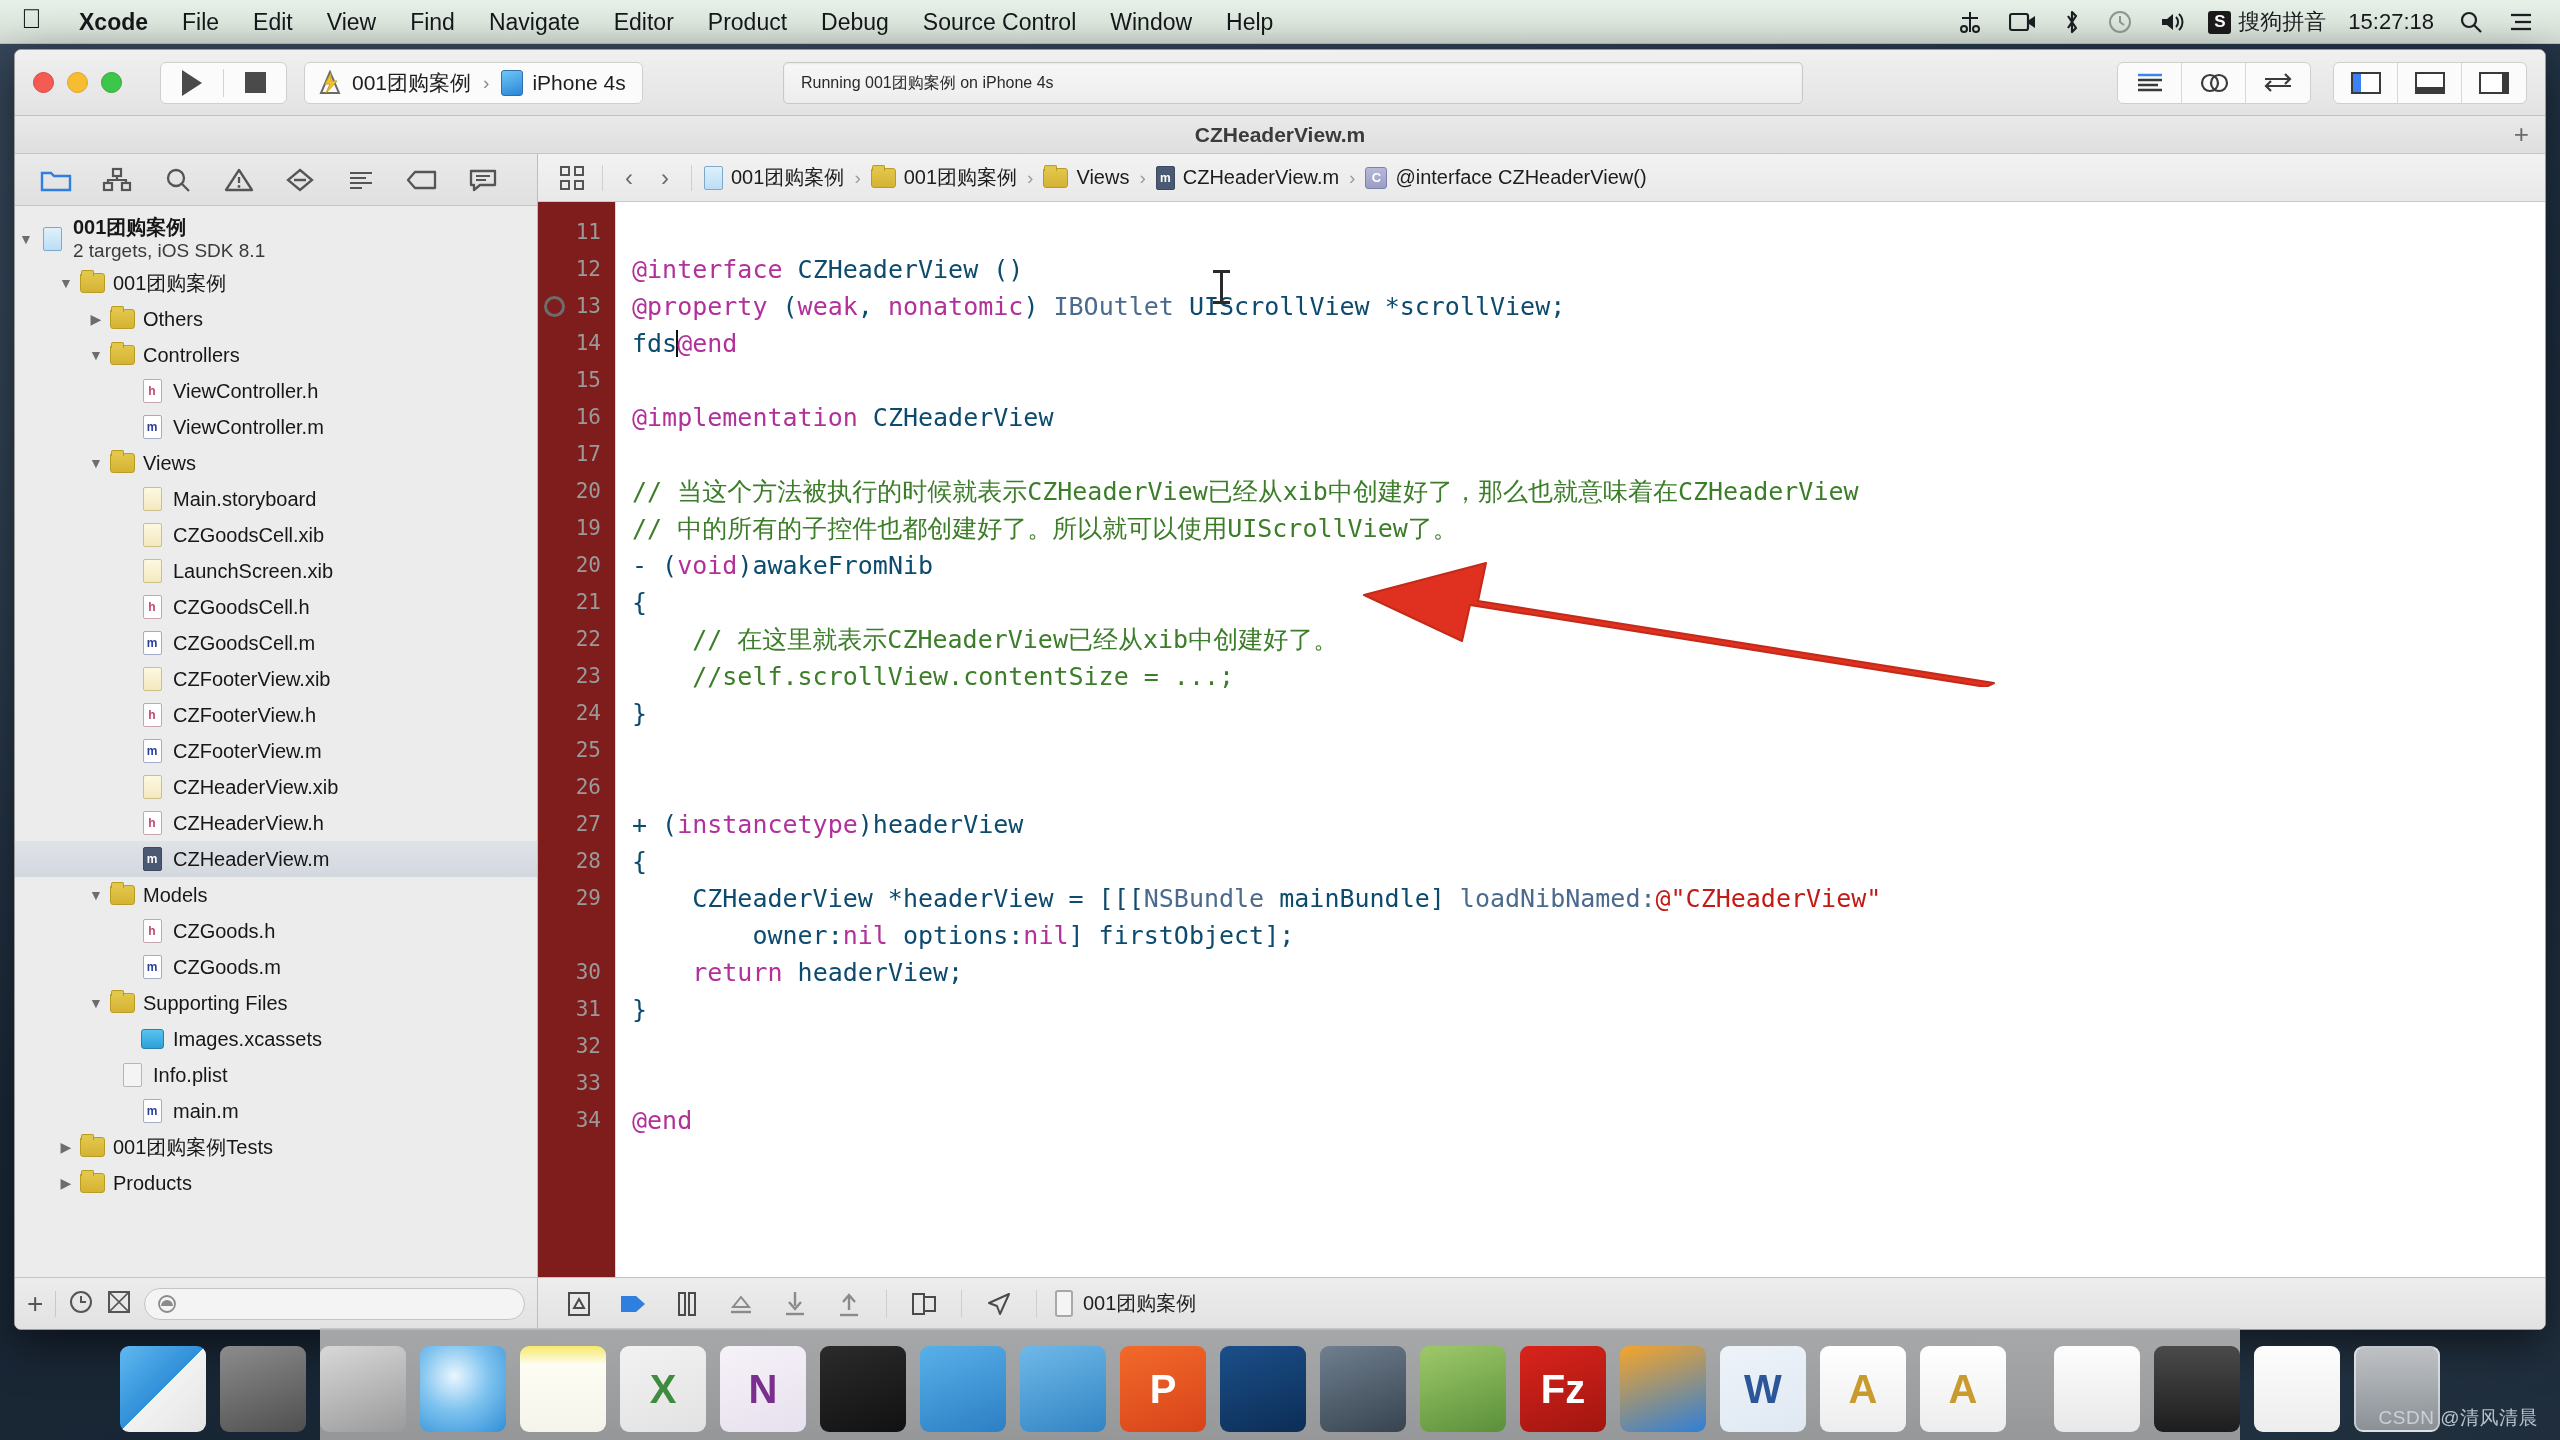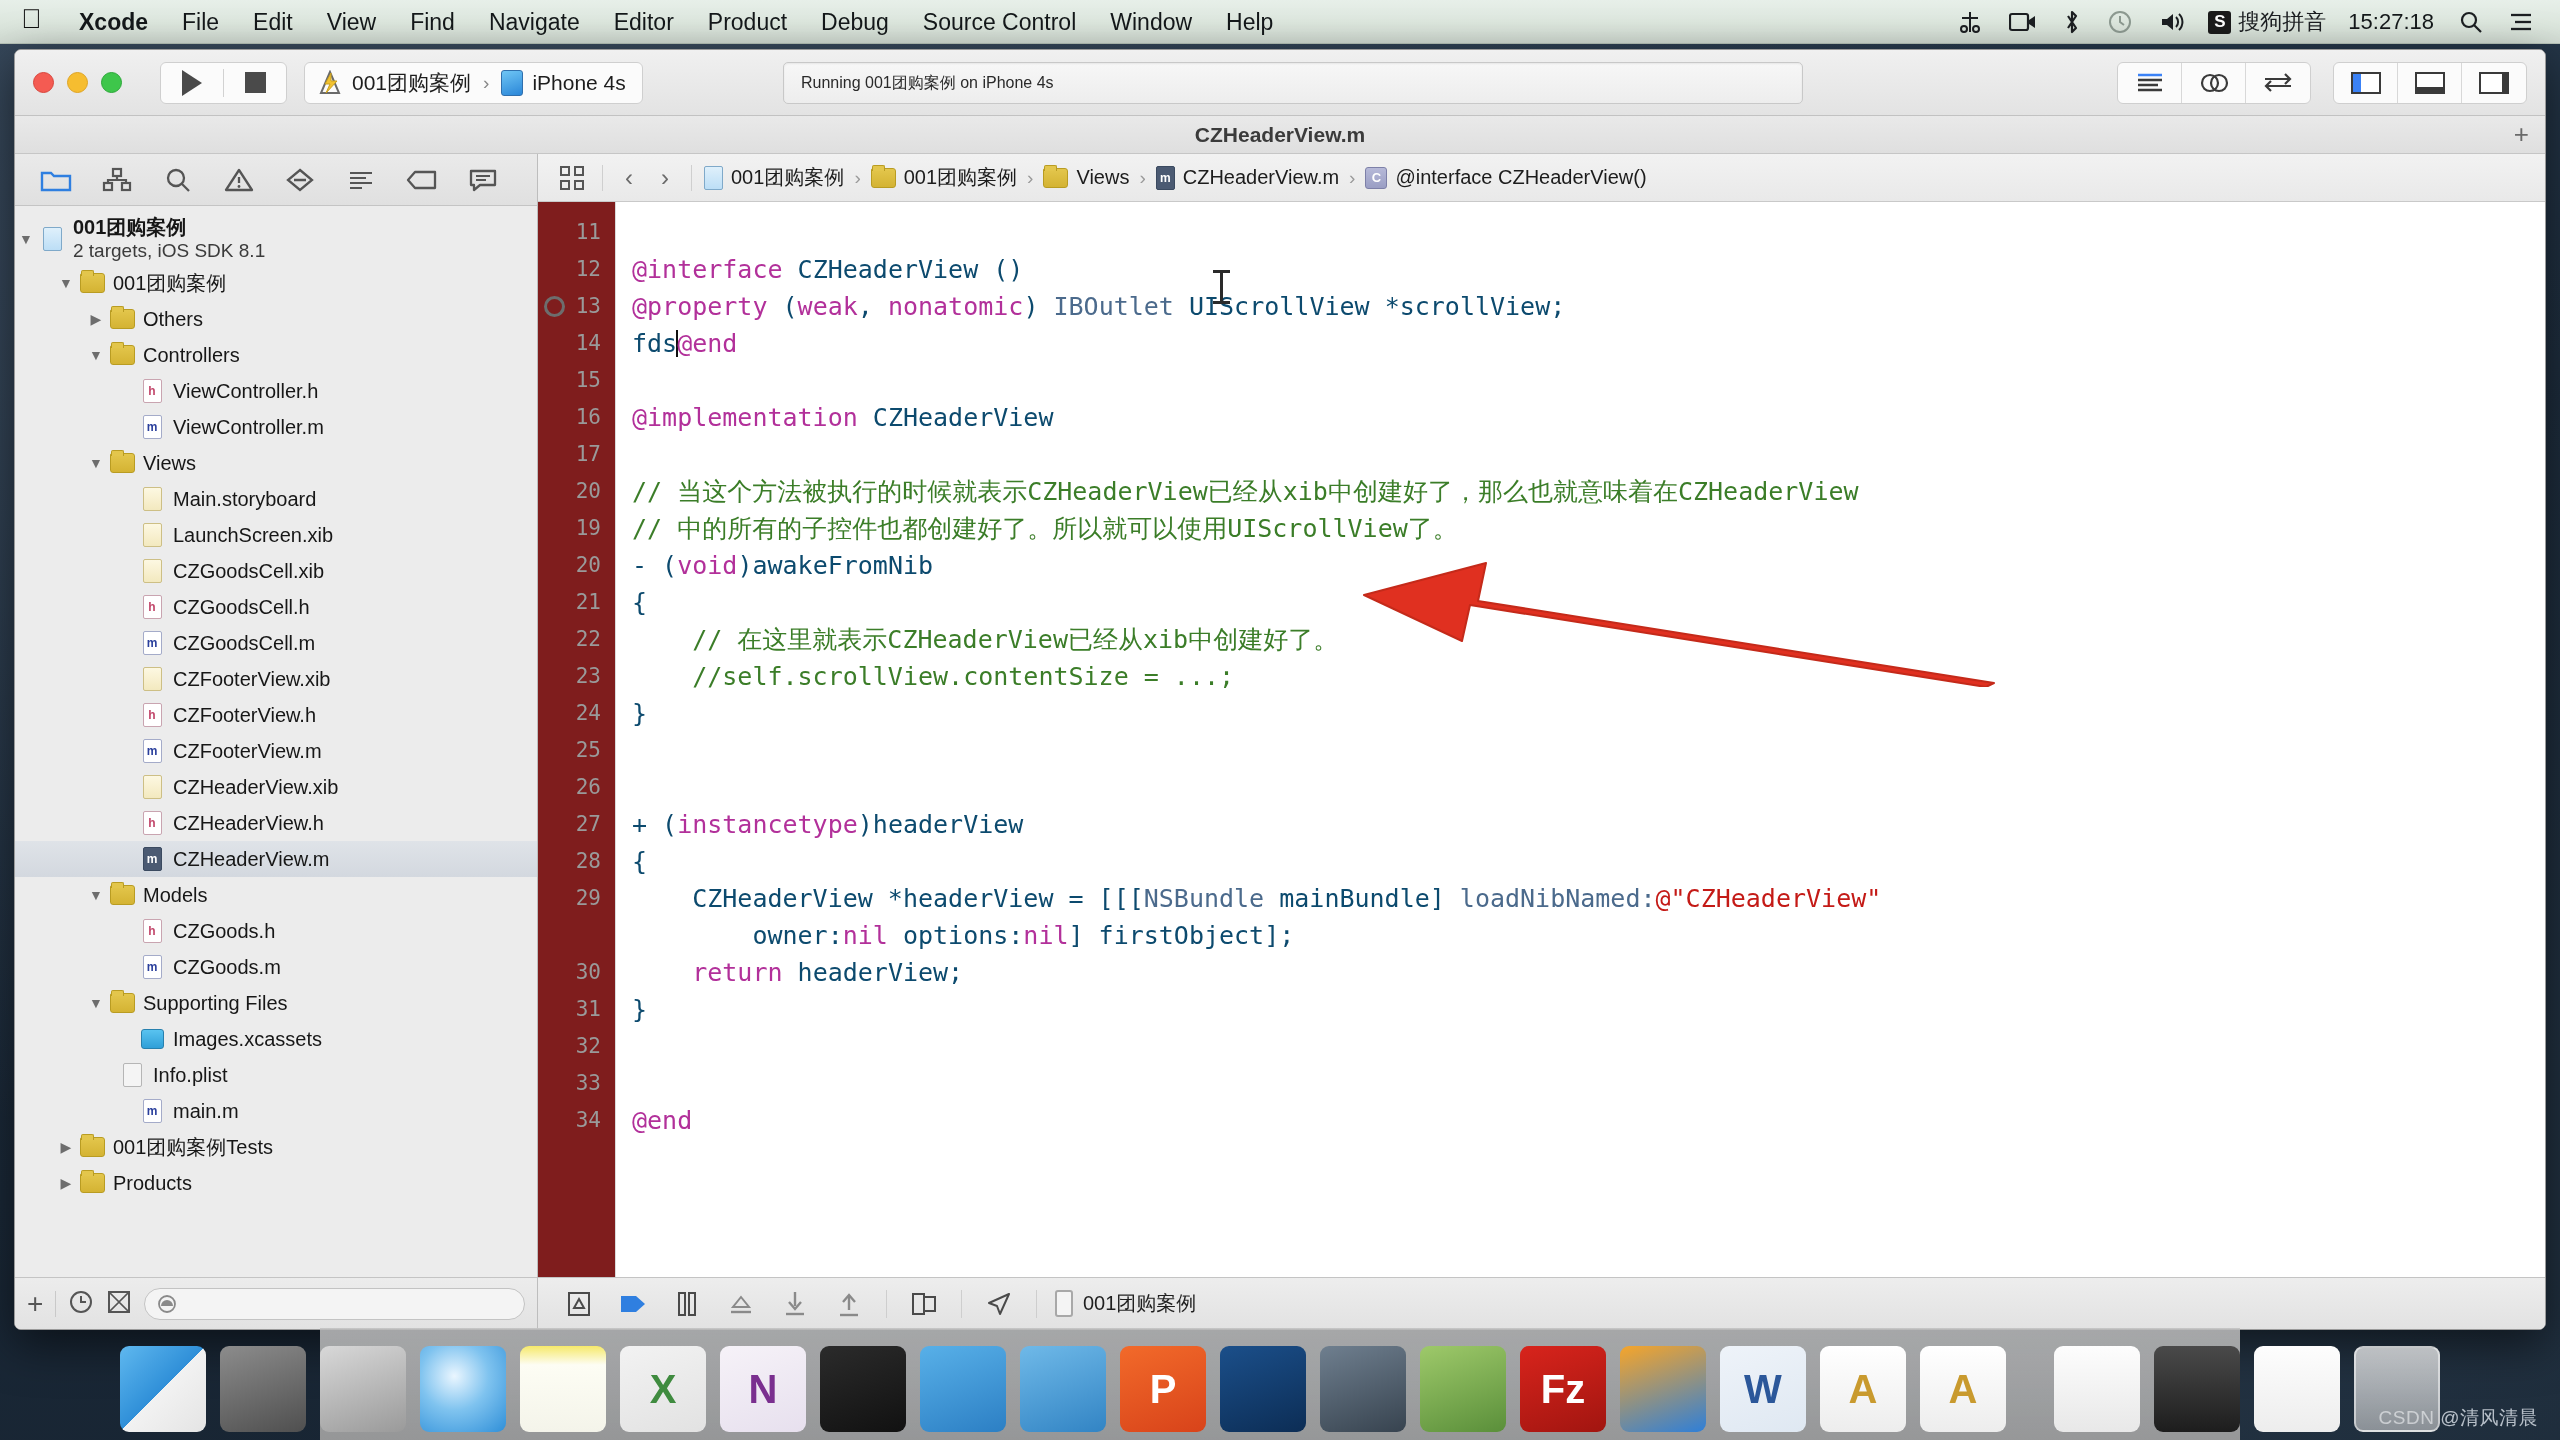--- a/index.html
+++ b/index.html
@@ -587,28 +587,28 @@
                 <div class="fico">
                   <div class="doc sb"></div>
                 </div>
                 <div class="lbl">Main.storyboard</div>
               </div>
               <div class="row" style="padding-left: 100px;">
                 <div class="tw"></div>
                 <div class="fico">
                   <div class="doc xib"></div>
                 </div>
+                <div class="lbl">CZGoodsCell.xib</div>
+              </div>
+              <div class="row" style="padding-left: 100px;">
+                <div class="tw"></div>
+                <div class="fico">
+                  <div class="doc xib"></div>
+                </div>
                 <div class="lbl">LaunchScreen.xib</div>
-              </div>
-              <div class="row" style="padding-left: 100px;">
-                <div class="tw"></div>
-                <div class="fico">
-                  <div class="doc xib"></div>
-                </div>
-                <div class="lbl">CZGoodsCell.xib</div>
               </div>
               <div class="row" style="padding-left: 100px;">
                 <div class="tw"></div>
                 <div class="fico">
                   <div class="doc h">h</div>
                 </div>
                 <div class="lbl">CZGoodsCell.h</div>
               </div>
               <div class="row" style="padding-left: 100px;">
                 <div class="tw"></div>

